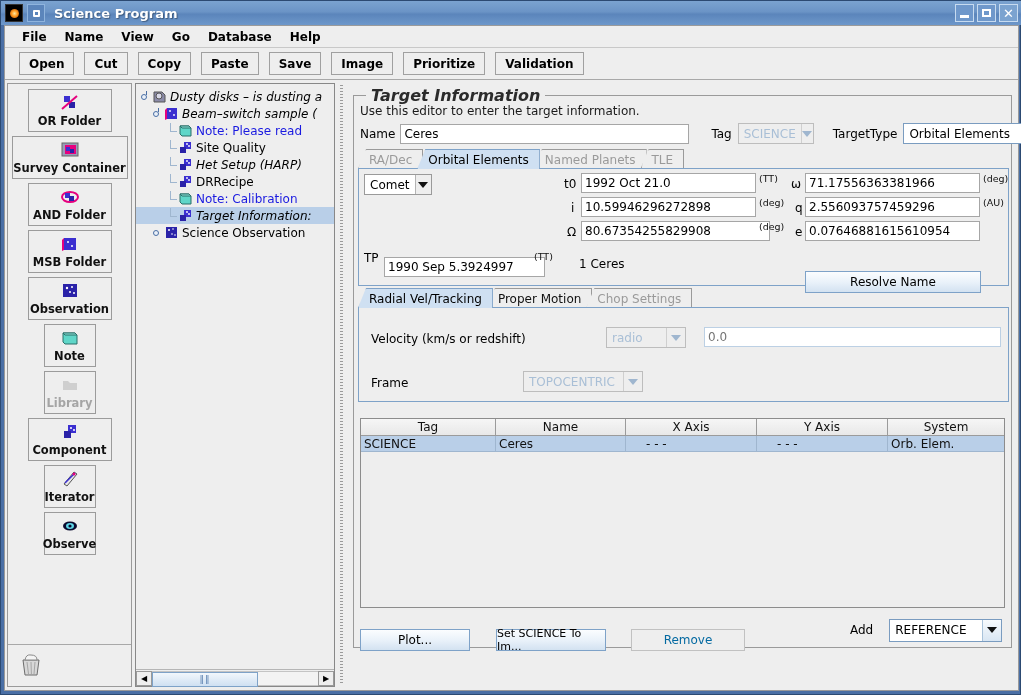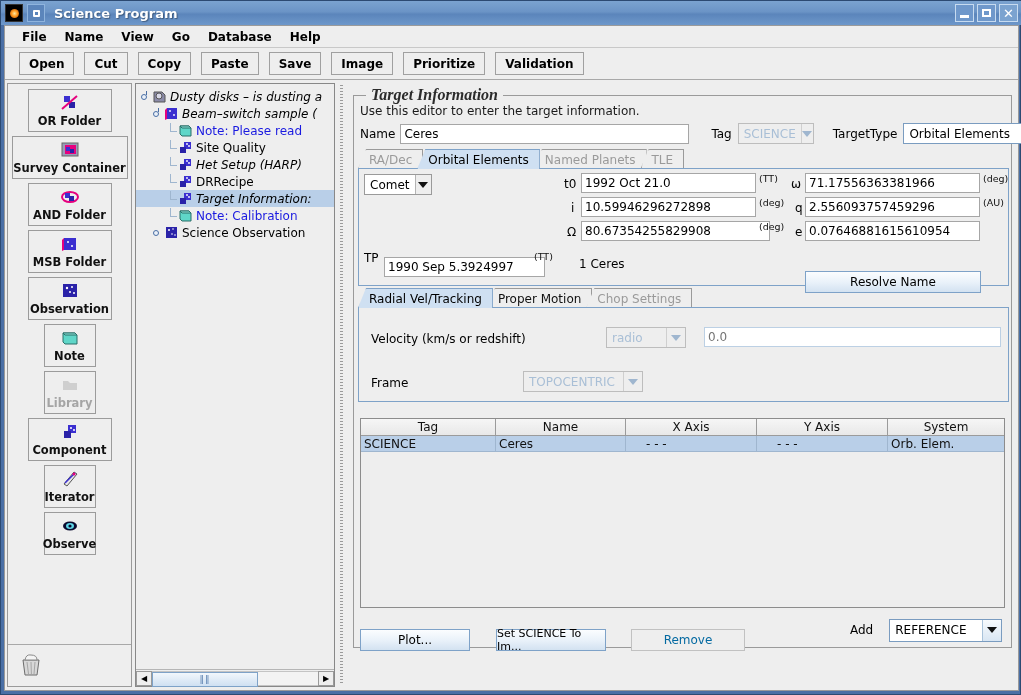--- a/index.html
+++ b/index.html
@@ -192,21 +192,20 @@
     background: #eeeeee;
   }
   .group-box {
     position: absolute; left: 4px; top: 12px; width: 659px; height: 553px;
     border: 1px solid #9a9a9a; background: #eeeeee;
   }
   .group-title {
     position: absolute; left: 12px; top: -10px; background: #eeeeee;
     padding: 0 5px; font-size: 16px; font-weight: bold; font-style: italic;
     color: #2b2b2b;
-    font-family: Liberation Serif, serif;
   }
   .hint-text { position: absolute; left: 6px; top: 8px; font-size: 12px; color: #1a1a1a; }
 
   .row-name { position: absolute; left: 6px; top: 27px; display: flex; align-items: center; }
   .lbl { font-size: 12px; color: #000; }
   .txt {
     background: #ffffff; border: 1px solid #a6a6a6; height: 20px;
     font-family: "DejaVu Sans", "Liberation Sans", sans-serif; font-size: 12px;
     padding: 0 3px; color: #000; line-height: 18px;
   }
@@ -543,42 +542,42 @@
               <svg width="15" height="15" viewBox="0 0 15 15">
                 <rect x="6" y="2" width="7" height="7" fill="#3b2fd0"></rect>
                 <rect x="2" y="7" width="6" height="6" fill="#2a22a8"></rect>
                 <circle cx="9" cy="4" r="0.9" fill="#fff"></circle>
                   <circle cx="11" cy="6" r="0.9" fill="#fff"></circle>
               </svg>
             </span>
             <span class="tree-label">DRRecipe</span>
           </div>
 
+          <div class="tree-row" style="padding-left:28px">
+            <span class="tree-elbow"></span>
+            <span class="tnode-icon">
+              <svg width="15" height="15" viewBox="0 0 15 15">
+                <polygon points="2,3 11,3 13,5 13,13 4,13 2,11" fill="#5fd6c8" stroke="#2a6f68"></polygon>
+                <polygon points="2,3 11,3 13,5 4,5" fill="#8fe9de" stroke="#2a6f68"></polygon>
+              </svg>
+            </span>
+            <span class="tree-label blue">Note: Calibration</span>
+          </div>
+
           <div class="tree-row selected" style="padding-left:28px">
             <span class="tree-elbow"></span>
             <span class="tnode-icon">
               <svg width="15" height="15" viewBox="0 0 15 15">
                 <rect x="6" y="2" width="7" height="7" fill="#3b2fd0"></rect>
                 <rect x="2" y="7" width="6" height="6" fill="#2a22a8"></rect>
                 <circle cx="9" cy="4" r="0.9" fill="#fff"></circle>
                   <circle cx="11" cy="6" r="0.9" fill="#fff"></circle>
               </svg>
             </span>
             <span class="tree-label italic">Target Information:</span>
-          </div>
-
-          <div class="tree-row" style="padding-left:28px">
-            <span class="tree-elbow"></span>
-            <span class="tnode-icon">
-              <svg width="15" height="15" viewBox="0 0 15 15">
-                <polygon points="2,3 11,3 13,5 13,13 4,13 2,11" fill="#5fd6c8" stroke="#2a6f68"></polygon>
-                <polygon points="2,3 11,3 13,5 4,5" fill="#8fe9de" stroke="#2a6f68"></polygon>
-              </svg>
-            </span>
-            <span class="tree-label blue">Note: Calibration</span>
           </div>
 
           <div class="tree-row" style="padding-left:14px">
             <span class="tree-handle">
                 <span class="knob"></span>
               </span>
             <span class="tnode-icon">
               <svg width="15" height="15" viewBox="0 0 15 15">
                 <rect x="2" y="2" width="11" height="11" fill="#2a22a8"></rect>
                 <circle cx="5" cy="5" r="1" fill="#fff"></circle>

